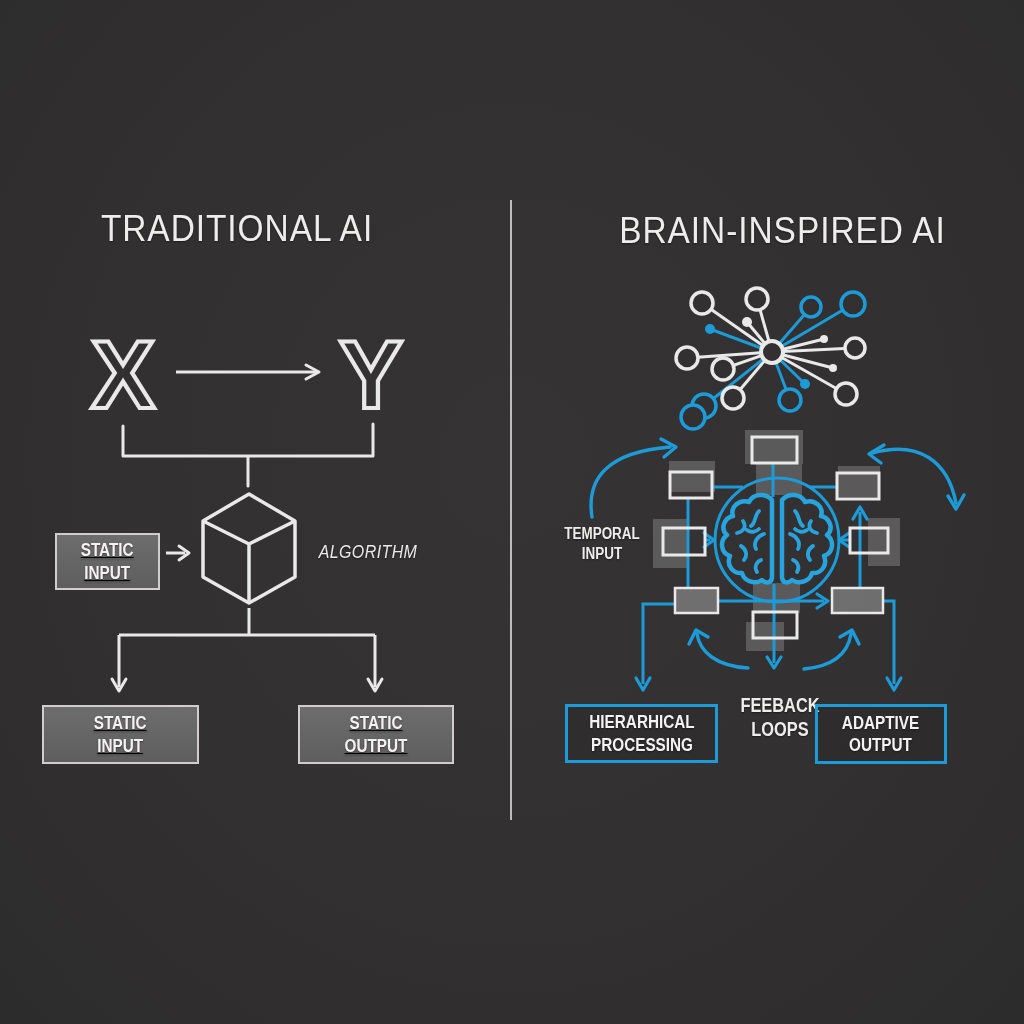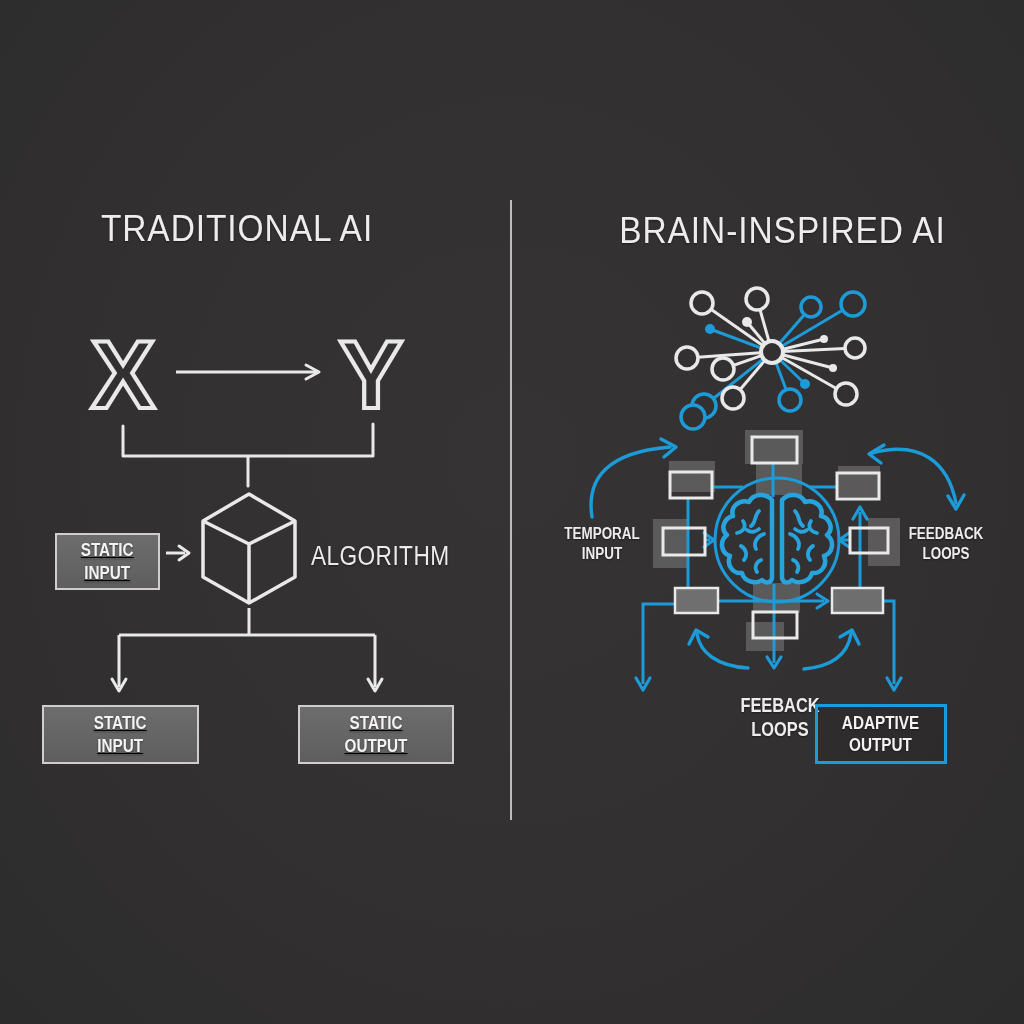--- a/index.html
+++ b/index.html
@@ -20,21 +20,21 @@
     background:radial-gradient(ellipse at 50% 45%, #353334 0%, #323031 55%, #2d2c2d 100%);
     font-family:"Liberation Sans", sans-serif;
   }
   svg{position:absolute;left:0;top:0;}
   .lbl{position:absolute;color:var(--text);text-align:center;
        text-shadow:0 1px 2px rgba(0,0,0,.45);}
   .title{font-size:36px;letter-spacing:1px;font-weight:400;
          transform:scaleX(.93);transform-origin:center;white-space:nowrap;}
   .small-label{font-size:16px;font-weight:600;line-height:1.22;}
   .small-label .inner, .algorithm .inner{display:block;transform:scaleX(.84);transform-origin:center;}
-  .algorithm{font-size:27px;font-weight:400;letter-spacing:.5px;color:#eceaea;}
+  .algorithm{font-size:19px;font-weight:400;letter-spacing:.5px;color:#eceaea;font-style:italic;}
   .gray-box{
     position:absolute;display:flex;align-items:center;justify-content:center;
     background:linear-gradient(180deg,var(--graybox-top) 0%,var(--graybox-bot) 100%);
     border:2px solid var(--grayborder);
     text-decoration:underline;
   }
   .blue-box{
     position:absolute;display:flex;align-items:center;justify-content:center;
     border:3px solid var(--blue);background:rgba(0,0,0,0.08);
   }
@@ -221,31 +221,31 @@
     </div>
   </div>
 
   <div class="lbl small-label" style="left:540px;top:524px;width:124px;">
     <span class="inner">
       <span>TEMPORAL</span><br>
       <span>INPUT</span>
     </span>
   </div>
 
-  <div class="lbl small-label" style="left:892px;top:524px;width:108px;">
-    <span class="inner">
-      <span>FEEDBACK</span><br>
-      <span>LOOPS</span>
-    </span>
-  </div>
 
   <div class="lbl small-label" style="left:698px;top:678px;width:164px;font-size:19.5px;margin-top:16px;">
     <span class="inner">FEEBACK LOOPS</span>
   </div>
 
+  <div class="blue-box" style="left:565px;top:704px;width:153px;height:59px;">
+    <div class="box-label">
+      <span>HIERARHICAL</span>
+      <span>PROCESSING</span>
+    </div>
+  </div>
 
   <div class="blue-box" style="left:815px;top:704px;width:132px;height:60px;">
     <div class="box-label">
       <span>ADAPTIVE</span>
       <span>OUTPUT</span>
     </div>
   </div>
 
 </div>
 

